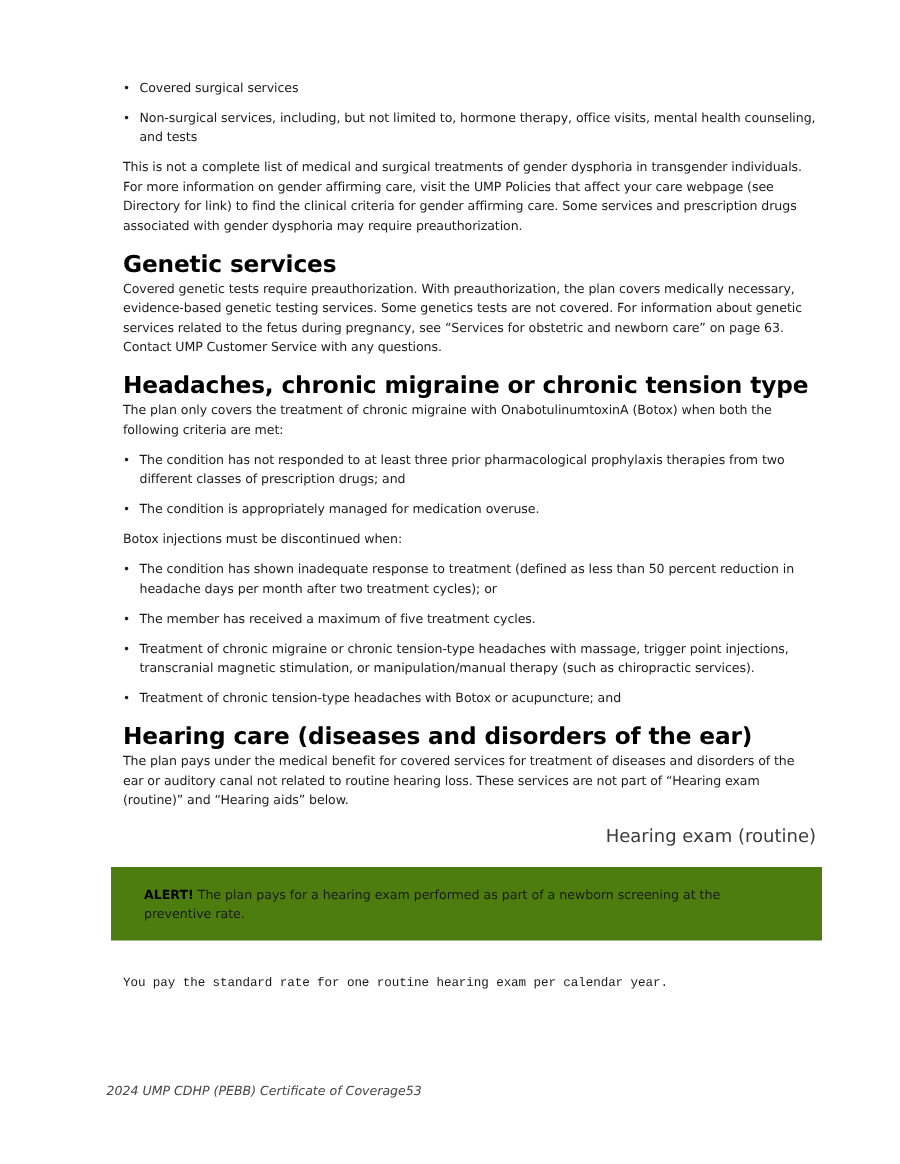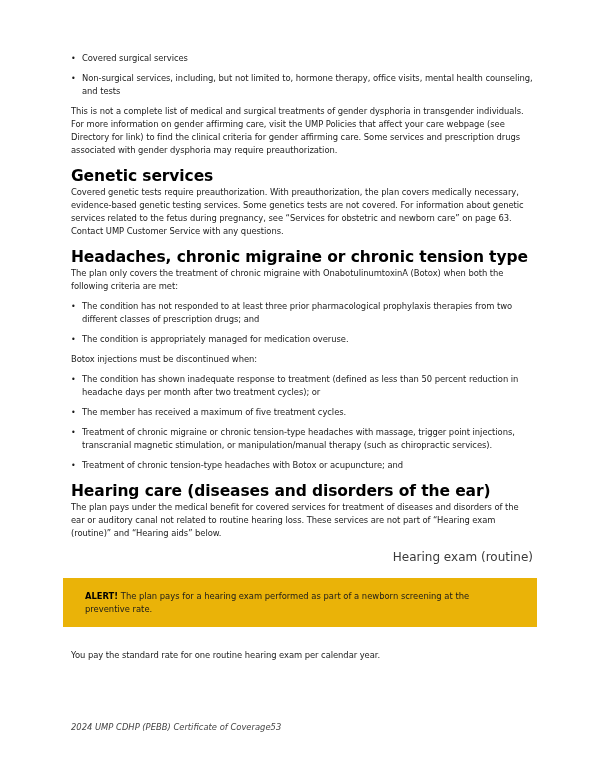--- a/index.html
+++ b/index.html
@@ -10,21 +10,21 @@
     body {
       width: 600px;
       height: 776px;
       position: relative;
       overflow: hidden;
       font-family: "DejaVu Sans", "Liberation Sans", sans-serif;
       color: #1a1a1a;
     }
     .page {
       position: absolute;
-      left: 71px;
+      left: 82px;
       top: 52px;
       width: 462px;
     }
     .bullet-list {
       margin: 0;
       padding: 0;
       list-style: none;
     }
     .bullet-list li {
       position: relative;
@@ -60,29 +60,30 @@
       font-size: 12px;
       line-height: 16px;
       font-weight: normal;
       color: #3a3a3a;
       text-align: right;
     }
     .alert {
       position: relative;
       margin: 13px 0 0 -8px;
       width: 474px;
-      background: #eab308;
+      background: #4d7c0f;
       padding: 12px 22px 11px 22px;
       box-sizing: border-box;
       font-size: 8.4px;
       line-height: 13px;
     }
     .alert b { font-weight: bold; color: #000; }
     .after-alert {
       margin-top: 22px;
+      font-family: Liberation Mono, monospace;
     }
     .footer {
       position: absolute;
       top: 722px;
       left: 71px;
       width: 460px;
       font-size: 8.4px;
       font-style: italic;
       color: #444;
       display: flex;

